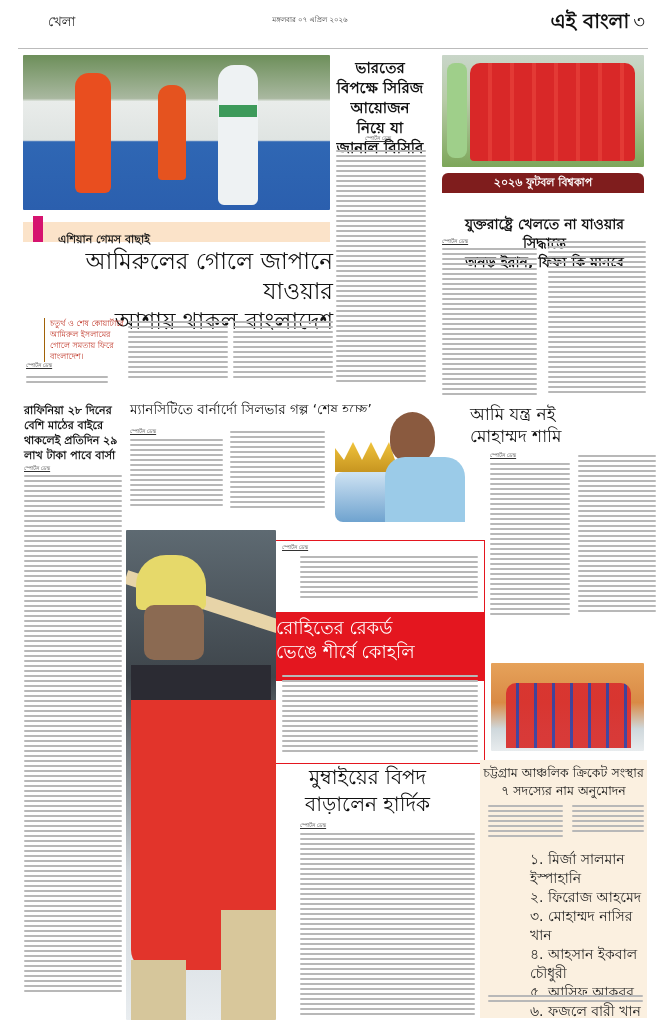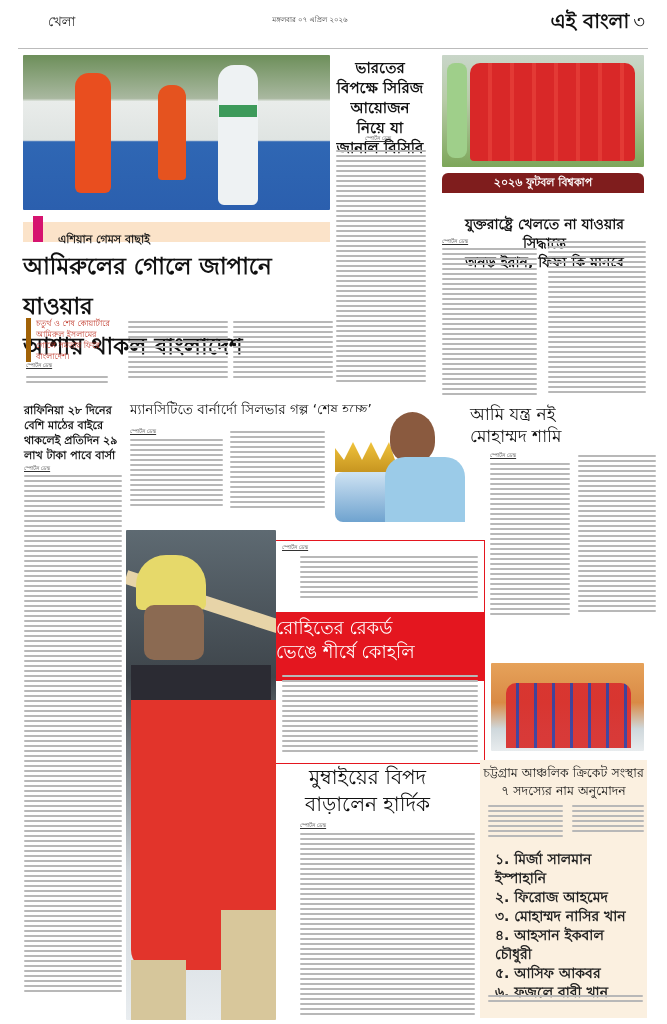--- a/index.html
+++ b/index.html
@@ -12,22 +12,22 @@
   .hdr-rule{left:18px;width:630px;top:48px;border-top:1px solid #bbb;}
   .photo{border-radius:1px;overflow:hidden;}
   .hd{font-weight:bold;line-height:1.15;color:#111;}
   .line{height:2px;background:#b8b8b8;margin:3px 0 0 0;border-radius:1px;}
   .byline{font-size:5px;color:#333;text-decoration:underline;}
   .kicker-bar{background:#fbe3c9;}
   .kicker-pink{background:#d6136f;}
   .redbox{background:#e4161f;color:#fff;}
   .greenbar{background:#7f1d1d;color:#fff;text-align:center;font-weight:bold;}
   .beige{background:#fbf0e0;}
-  .list-item{font-size:14px;font-weight:bold;color:#222;line-height:19px;}
-  .quote{border-left:5px solid #a16207;color:#c0392b;font-size:8px;line-height:11px;padding-left:5px;}
+  .list-item{font-size:14px;font-weight:normal;color:#222;line-height:19px;margin-left:35px;}
+  .quote{border-left:1px solid #a16207;color:#c0392b;font-size:8px;line-height:11px;padding-left:5px;margin-left:18px;}
 </style>
 </head>
 <body>
 
 <div class="abs hdr-left">খেলা</div>
 <div class="abs hdr-mid">মঙ্গলবার ০৭ এপ্রিল ২০২৬</div>
 <div class="abs hdr-logo">
   <span style="color:#111;">এই বাংলা</span><span class="pg">৩</span>
 </div>
 <div class="abs hdr-rule"></div>
@@ -36,21 +36,21 @@
   <div style="position:absolute;left:52px;top:18px;width:36px;height:120px;background:#e94e1f;border-radius:14px 14px 6px 6px;"></div>
   <div style="position:absolute;left:135px;top:30px;width:28px;height:95px;background:#e5531f;border-radius:12px 12px 4px 4px;"></div>
   <div style="position:absolute;left:195px;top:10px;width:40px;height:140px;background:#eef2f3;border-radius:16px 16px 6px 6px;"></div>
   <div style="position:absolute;left:196px;top:50px;width:38px;height:12px;background:#3d9a5a;"></div>
 </div>
 
 <div class="abs kicker-bar" style="left:23px;top:222px;width:307px;height:20px;">
   <div class="kicker-pink" style="position:absolute;left:10px;top:-6px;width:10px;height:26px;"></div>
   <span style="position:absolute;left:35px;top:9px;font-size:11px;font-weight:bold;">এশিয়ান গেমস বাছাই</span>
 </div>
-<div class="abs hd" style="left:23px;top:246px;width:310px;font-size:23px;font-weight:bold;line-height:40px;">
+<div class="abs hd" style="left:23px;top:246px;width:310px;font-size:23px;font-weight:normal;line-height:30px;text-align:right;">
   <div>আমিরুলের গোলে জাপানে যাওয়ার</div>
   <div>আশায় থাকল বাংলাদেশ</div>
 </div>
 <div class="abs quote" style="left:26px;top:318px;width:80px;">চতুর্থ ও শেষ কোয়ার্টারে আমিরুল ইসলামের গোলে সমতায় ফিরে বাংলাদেশ।</div>
 <div class="abs byline" style="left:26px;top:362px;">স্পোর্টস ডেস্ক</div>
 <div class="abs" style="left:26px;top:373px;width:82px;">
   <div class="line"></div>
     <div class="line"></div>
 </div>
 <div class="abs" style="left:128px;top:318px;width:100px;">

